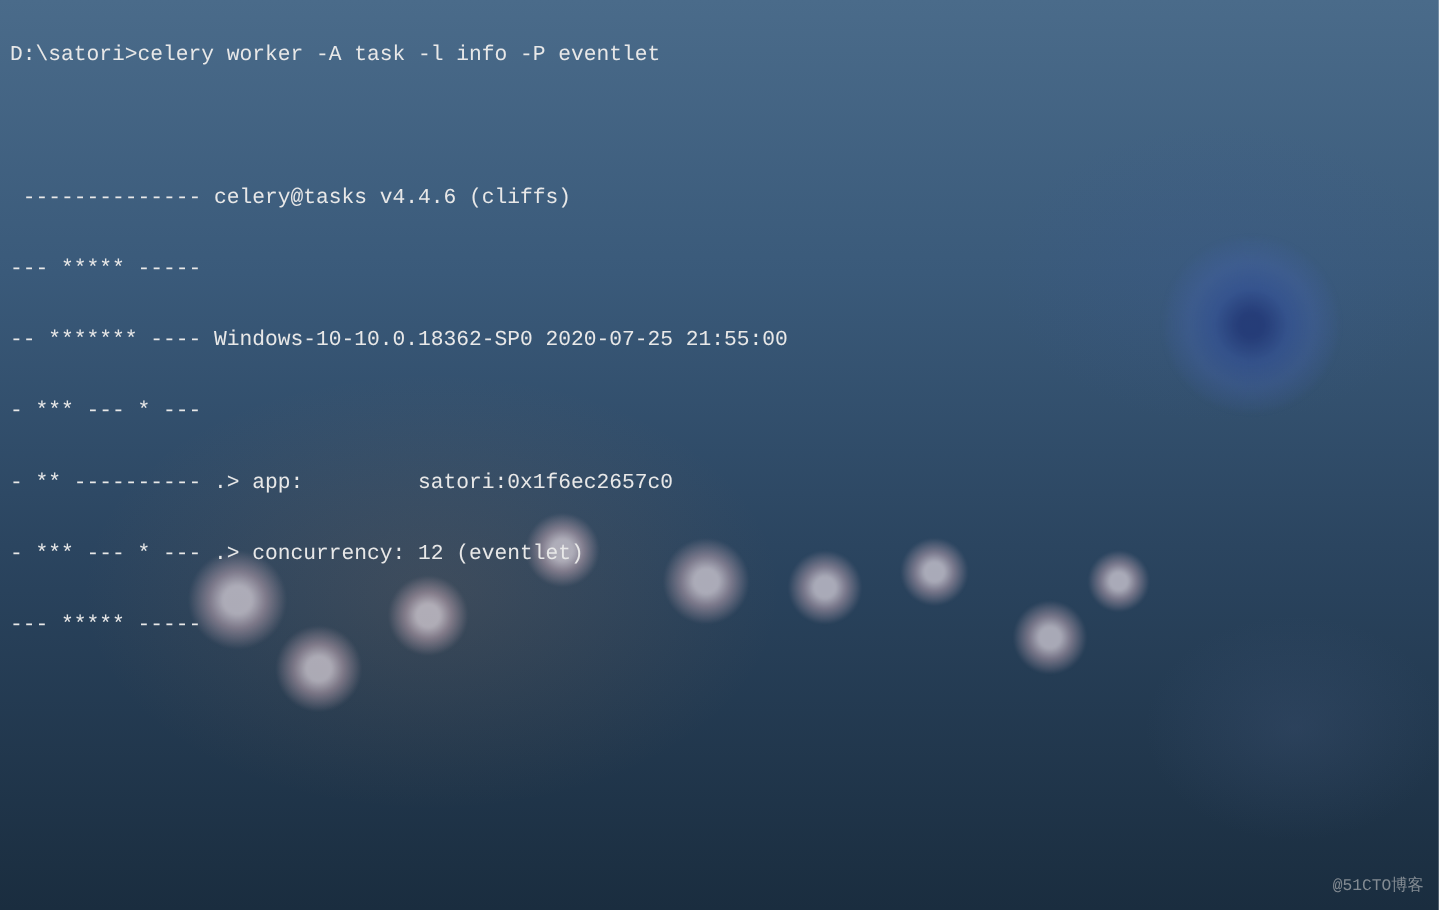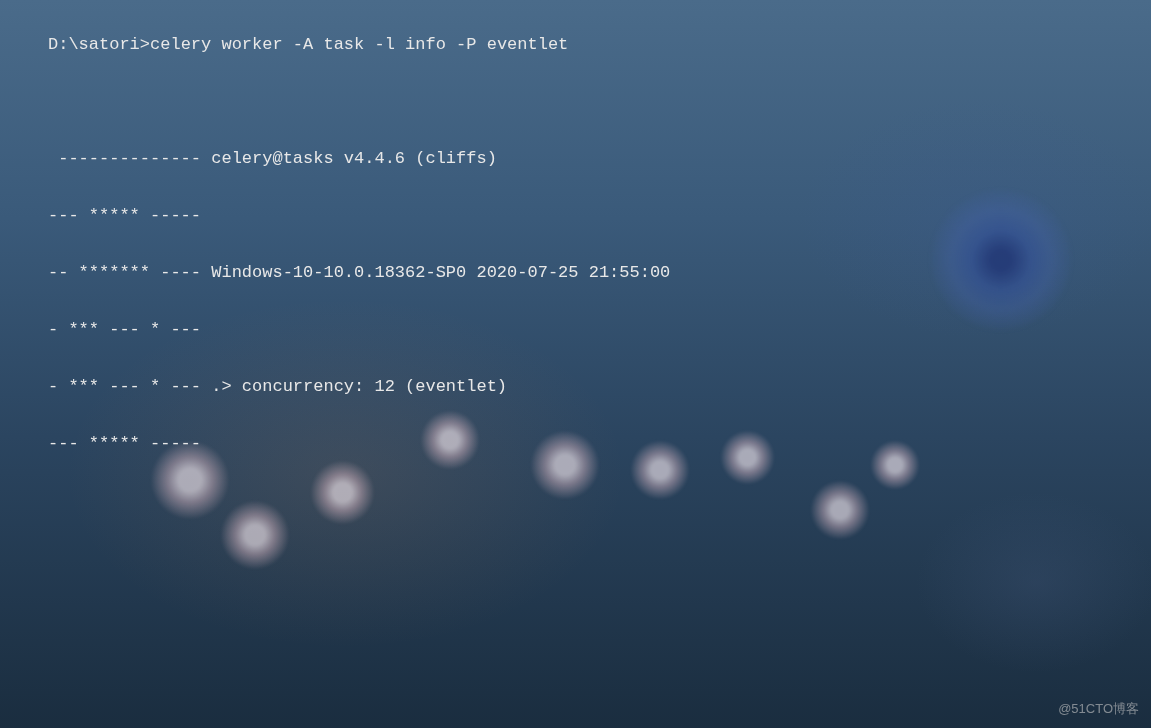--- a/index.html
+++ b/index.html
@@ -61,30 +61,29 @@
     }
     .terminal {
       position: relative;
       padding: 2px 8px;
       white-space: pre;
       z-index: 10;
     }
     .line {
       display: block;
       min-height: 1.68em;
-      margin-left: 40px;
     }
     .prompt-path { color: #e8e8e8; }
     .watermark {
       position: absolute;
       right: 12px;
       bottom: 8px;
       color: rgba(200,200,200,0.6);
       font-size: 13px;
-      font-family: Liberation Sans, sans-serif;
+      font-family: Liberation Mono, monospace;
       z-index: 20;
     }
   </style>
 </head>
 <body>
 
 <div class="bg-overlay"></div>
 <div class="bg-flowers">
   <div class="flower f1"></div>
   <div class="flower f2"></div>
@@ -98,20 +97,21 @@
   <div class="blueflower"></div>
 </div>
 
 <div class="terminal">
 <span class="line"><span class="prompt-path">D:\satori&gt;</span><span>celery worker -A task -l info -P eventlet</span></span>
 <span class="line"></span>
 <span class="line"> -------------- celery@tasks v4.4.6 (cliffs)</span>
 <span class="line">--- ***** -----</span>
 <span class="line">-- ******* ---- Windows-10-10.0.18362-SP0 2020-07-25 21:55:00</span>
 <span class="line">- *** --- * ---</span>
+<span class="line">- ** ---------- .&gt; app:         satori:0x1f6ec2657c0</span>
 <span class="line">- *** --- * --- .&gt; concurrency: 12 (eventlet)</span>
 <span class="line">--- ***** -----</span>
 
 
 
 
 
 
 
 

